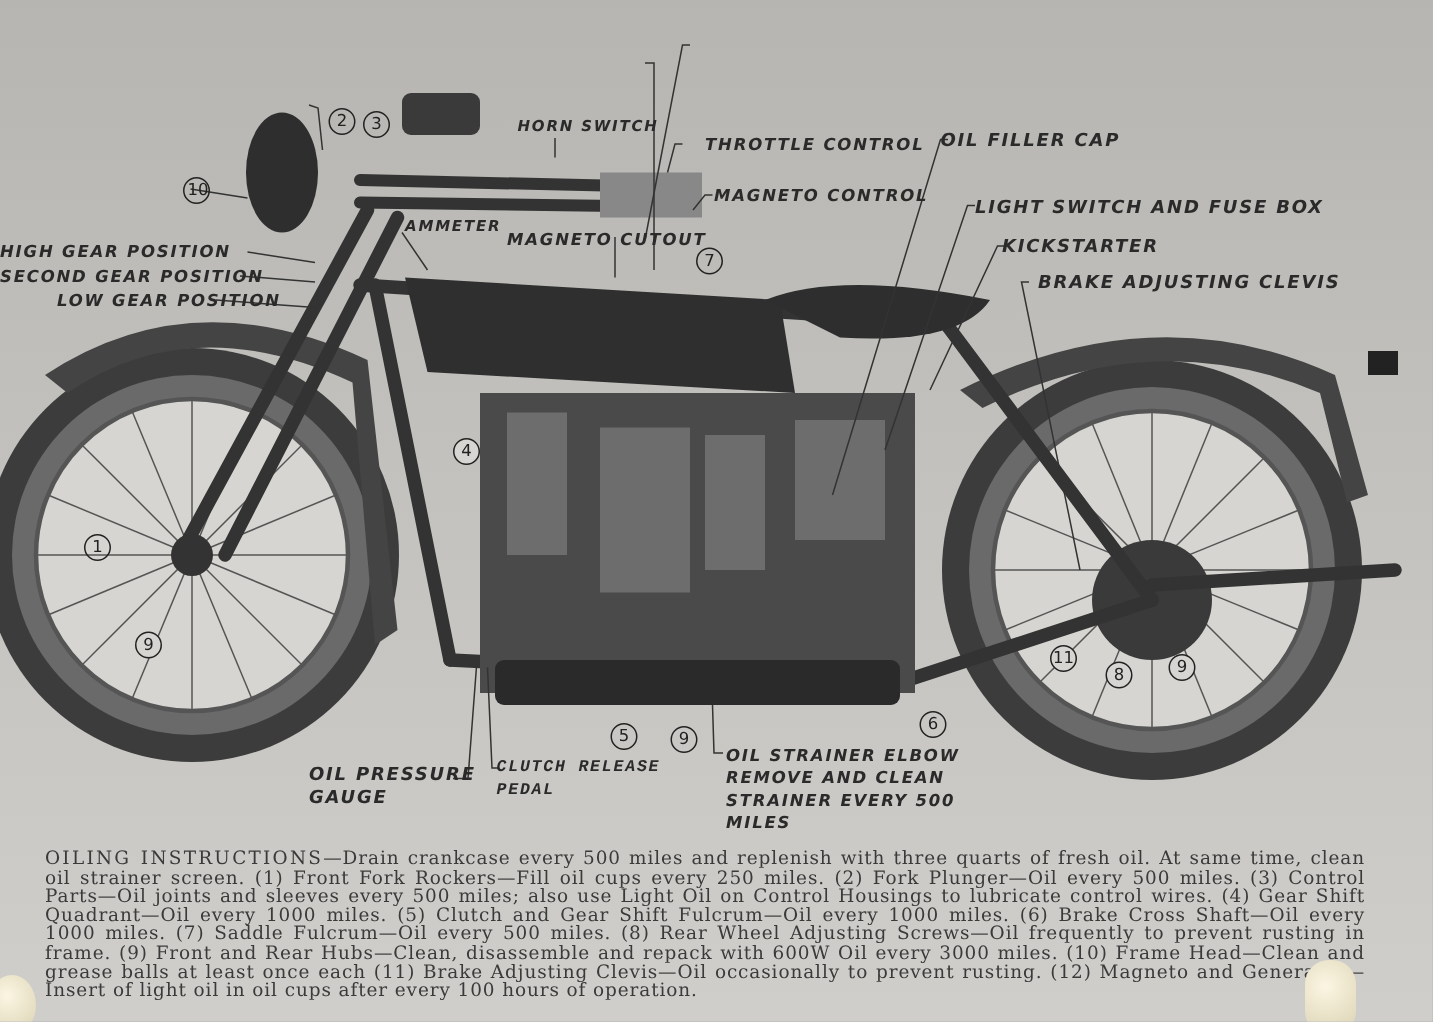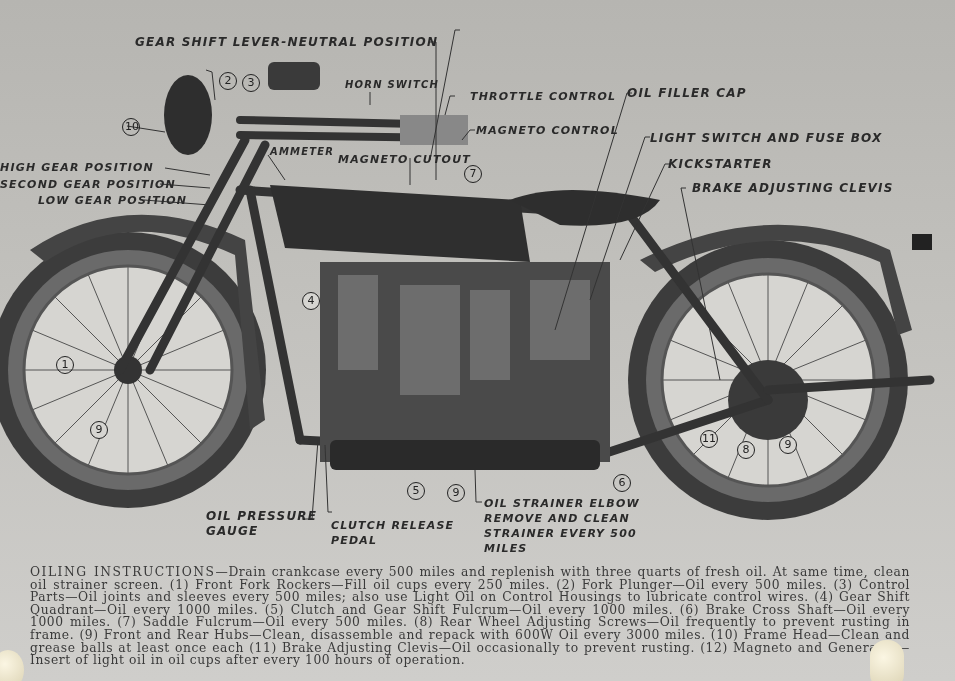--- a/index.html
+++ b/index.html
@@ -110,36 +110,35 @@
       <polyline points="165,168 210,175"></polyline>
       <polyline points="160,184 210,188"></polyline>
       <polyline points="144,200 210,205"></polyline>
       <polyline points="302,519 312,519 318,440"></polyline>
       <polyline points="332,512 328,512 325,445"></polyline>
       <polyline points="482,502 476,502 475,470"></polyline>
       <polyline points="127,126 165,132"></polyline>
     </g>
   </svg>
 
-  <div class="lbl" style="left:135px;top:35px;font-size:12px;">Gear Shift Lever-Neutral Position</div>
   <div class="lbl" style="left:345px;top:77px;font-size:10px;">Horn Switch</div>
   <div class="lbl" style="left:470px;top:89px;font-size:11px;">Throttle Control</div>
   <div class="lbl" style="left:627px;top:86px;">Oil Filler Cap</div>
   <div class="lbl" style="left:476px;top:123px;font-size:11px;">Magneto Control</div>
   <div class="lbl" style="left:650px;top:131px;">Light Switch and Fuse Box</div>
   <div class="lbl" style="left:270px;top:144px;font-size:10px;">Ammeter</div>
   <div class="lbl" style="left:338px;top:152px;font-size:11px;">Magneto Cutout</div>
   <div class="lbl" style="left:668px;top:157px;">Kickstarter</div>
   <div class="lbl" style="left:692px;top:181px;">Brake Adjusting Clevis</div>
   <div class="lbl" style="left:0px;top:160px;font-size:11px;">High Gear Position</div>
   <div class="lbl" style="left:0px;top:177px;font-size:11px;">Second Gear Position</div>
   <div class="lbl" style="left:0px;top:193px;font-size:11px;padding-left:38px;">Low Gear Position</div>
   <div class="lbl multi" style="left:206px;top:509px;font-size:12px;">Oil Pressure
 Gauge</div>
-  <div class="lbl multi" style="left:331px;top:518px;font-size:11px;">Clutch Release
+  <div class="lbl multi" style="left:331px;top:505px;font-size:11px;font-family:Liberation Mono, monospace;">Clutch Release
 Pedal</div>
   <div class="lbl multi" style="left:484px;top:496px;font-size:11px;line-height:15px;">Oil Strainer Elbow
 Remove and Clean
 Strainer Every 500
 Miles</div>
 
   <div class="num" style="left:56px;top:356px;">1</div>
   <div class="num" style="left:219px;top:72px;">2</div>
   <div class="num" style="left:242px;top:74px;">3</div>
   <div class="num" style="left:302px;top:292px;background:#d6d5d1;">4</div>

